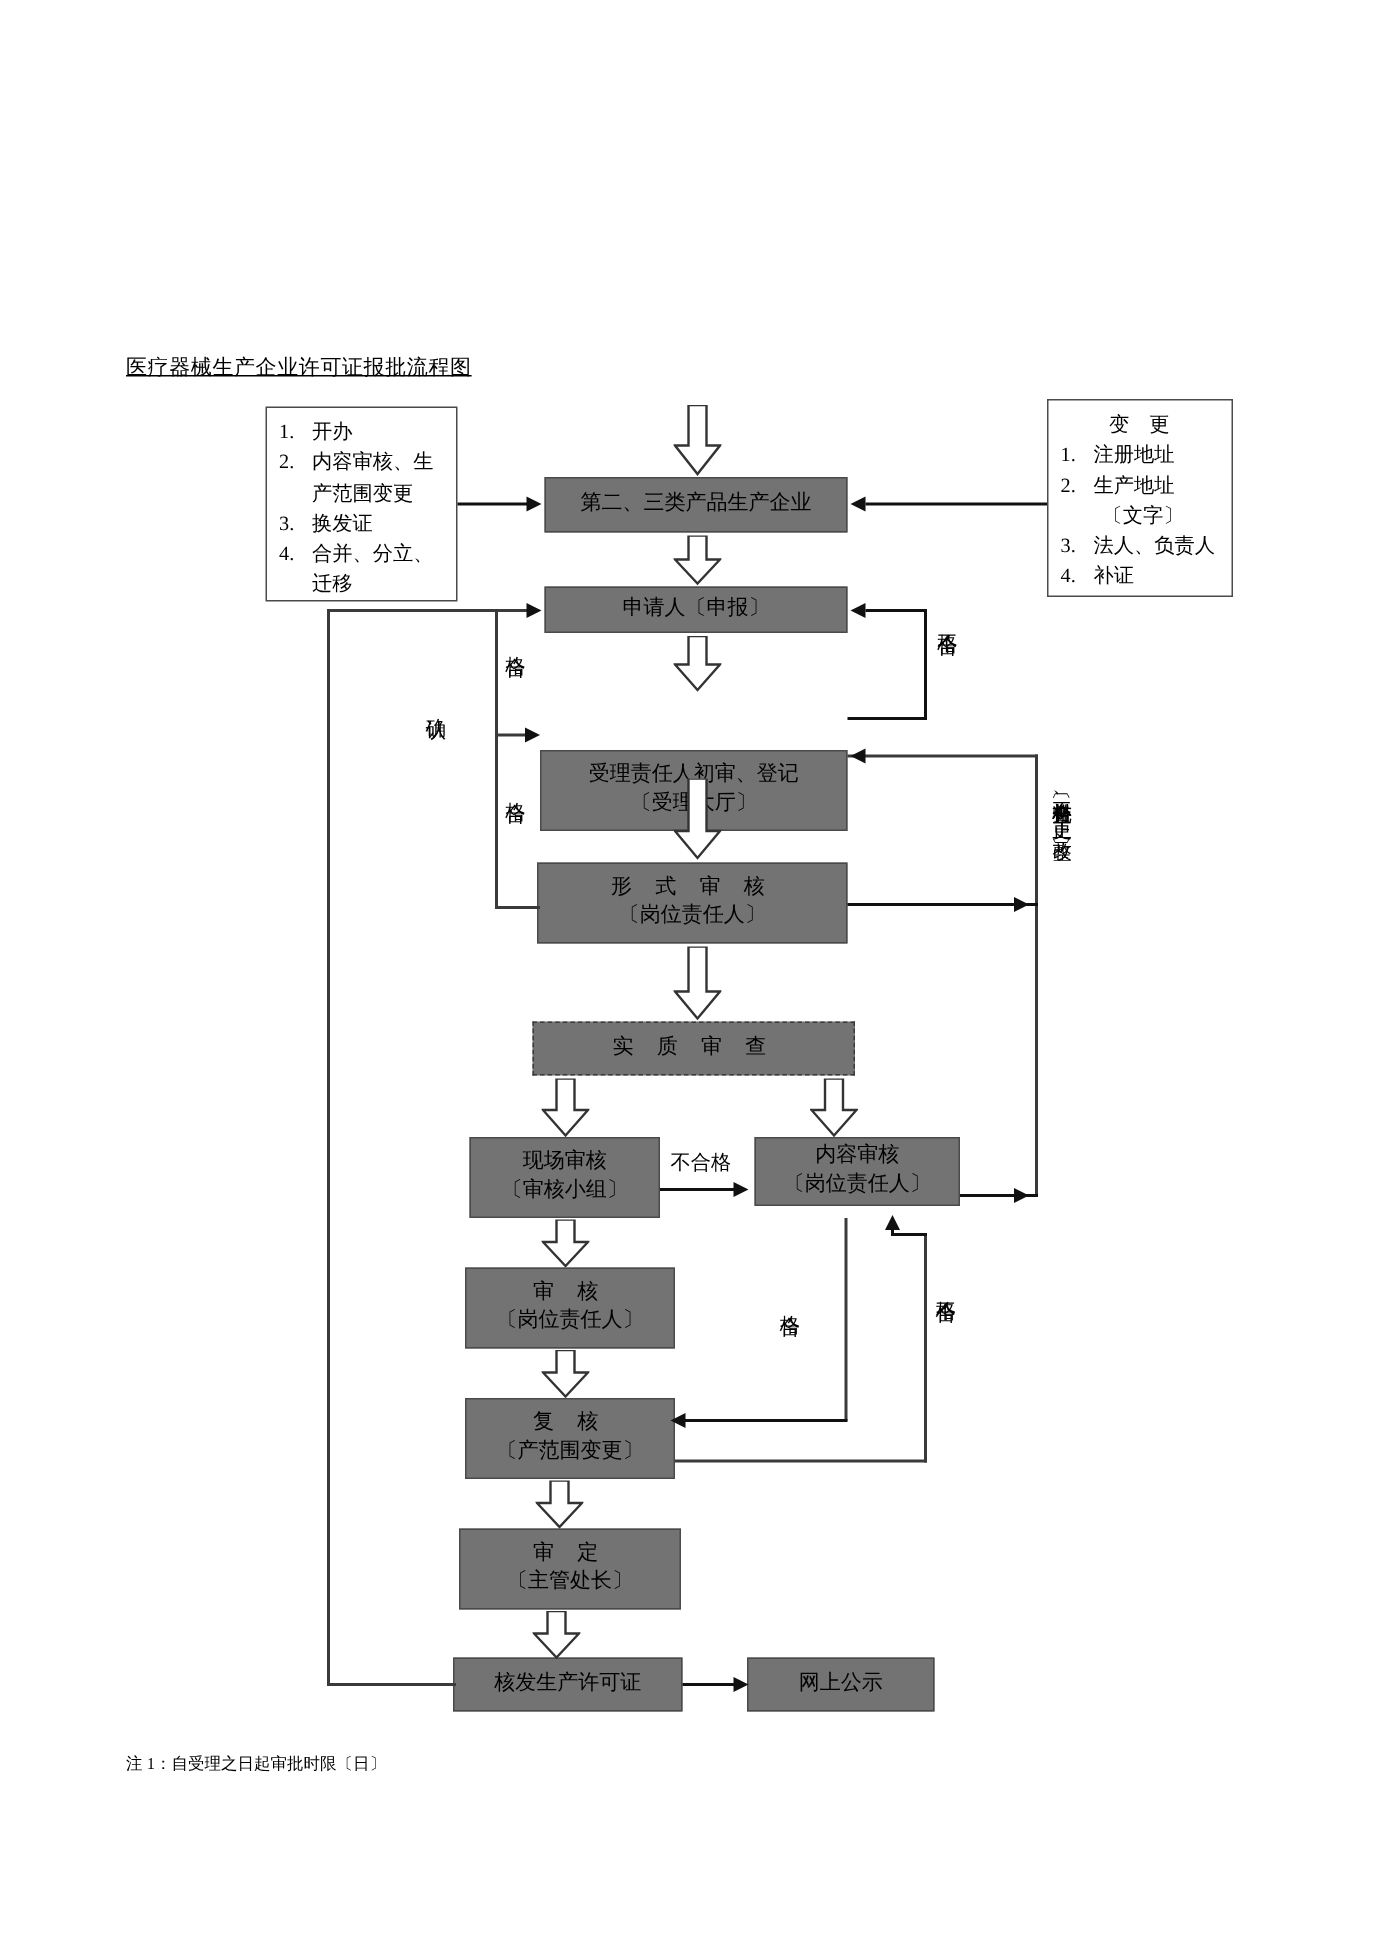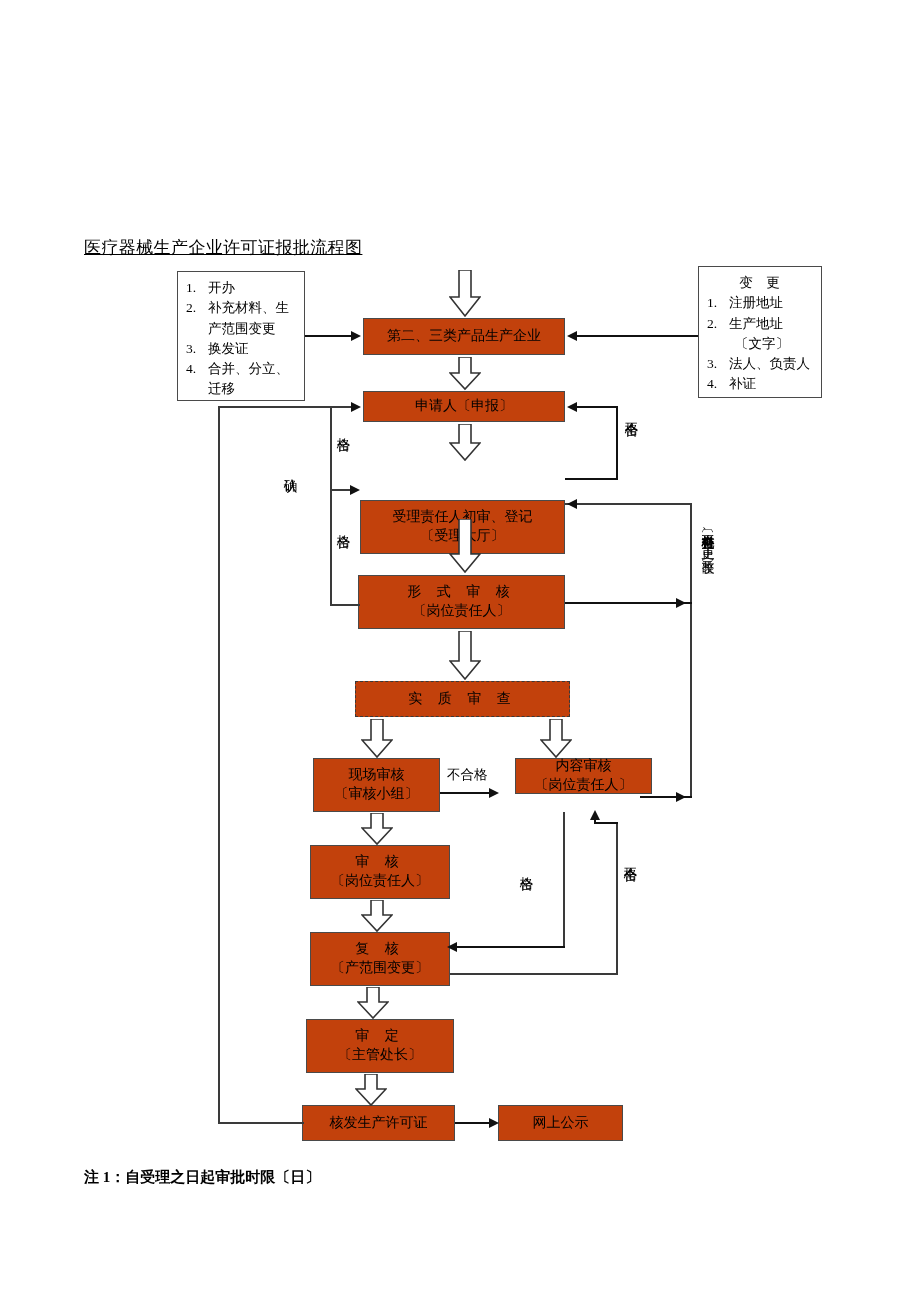--- a/index.html
+++ b/index.html
@@ -1,24 +1,24 @@
 <!DOCTYPE html>
 <html><head>
 <meta charset="utf-8">
 <style>
   html,body{margin:0;padding:0;background:#fff;}
   body{width:920px;height:1302px;position:relative;
        font-family:"Liberation Serif","DejaVu Serif",serif;color:#000;}
   #canvas{position:absolute;left:0;top:0;width:920px;height:1302px;}
 
-  .title{position:absolute;font-size:17px;letter-spacing:.4px;
+  .title{position:absolute;font-size:14px;letter-spacing:.4px;
          text-decoration:underline;white-space:nowrap;}
 
   .box{position:absolute;border:1.6px solid #4a4a4a;box-sizing:border-box;
-       background:#c2410c;display:flex;flex-direction:column;
+       background:#737373;display:flex;flex-direction:column;
        align-items:center;justify-content:center;font-size:14px;
        line-height:1.35;text-align:center;}
   .box.dashed{border:1.6px dashed #3a3a3a;text-align:center;}
   .box .l2{display:block;}
   .sp{letter-spacing:6px;}
 
   .listbox{position:absolute;border:1.6px solid #4a4a4a;box-sizing:border-box;
            background:#fff;font-size:13.5px;line-height:1.5;padding:6px 4px 4px 8px;}
   .listbox .hd{text-align:center;letter-spacing:5px;}
   .listbox .row{display:flex;}
@@ -41,40 +41,40 @@
   .ah.u{border-left:5px solid transparent;border-right:5px solid transparent;border-bottom:10px solid #111;}
 
   
   .barrow{position:absolute;}
   .barrow svg{display:block;}
 
   .vlabel{position:absolute;font-size:13.5px;line-height:1.12;
           writing-mode:vertical-rl;text-orientation:upright;white-space:nowrap;}
   .hlabel{position:absolute;font-size:13.5px;white-space:nowrap;}
 
-  .note{position:absolute;font-size:15px;white-space:nowrap;font-weight:bold;}
+  .note{position:absolute;font-size:11px;white-space:nowrap;}
   table.t{position:absolute;border-collapse:collapse;font-size:13.5px;}
   table.t td{border:1.2px solid #4a4a4a;text-align:center;padding:4px 0;}
   table.t td.h{letter-spacing:5px;}
 </style>
 </head>
 <body>
 
 <div id="canvas">
 
   <div class="title" style="left:84px;top:236px;">医疗器械生产企业许可证报批流程图</div>
 
   <div class="listbox" style="left:177px;top:271px;width:128px;height:130px;">
     <div class="row">
       <span class="num">1.</span>
       <span class="txt">开办</span>
       </div>
     <div class="row">
       <span class="num">2.</span>
-      <span class="txt">补充材料、生</span>
+      <span class="txt">内容审核、生</span>
       </div>
     <div class="row ind">
       <span class="txt">产范围变更</span>
       </div>
     <div class="row">
       <span class="num">3.</span>
       <span class="txt">换发证</span>
       </div>
     <div class="row">
       <span class="num">4.</span>
@@ -128,21 +128,21 @@
 
   <div class="box dashed" style="left:355px;top:681px;width:215px;height:36px;">
     <span class="sp">实 质 审 查</span>
   </div>
 
   <div class="box" style="left:313px;top:758px;width:127px;height:54px;">
     <span>现场审核</span>
     <span class="l2">〔审核小组〕</span>
   </div>
 
-  <div class="box" style="left:503px;top:758px;width:137px;height:36px;margin-left:12px;">
+  <div class="box" style="left:503px;top:758px;width:137px;height:46px;">
     <span>内容审核</span>
     <span class="l2">〔岗位责任人〕</span>
   </div>
 
   <div class="box" style="left:310px;top:845px;width:140px;height:54px;align-items:center;">
     <span class="sp">审 核</span>
     <span class="l2">〔岗位责任人〕</span>
   </div>
 
   <div class="box" style="left:310px;top:932px;width:140px;height:54px;">

